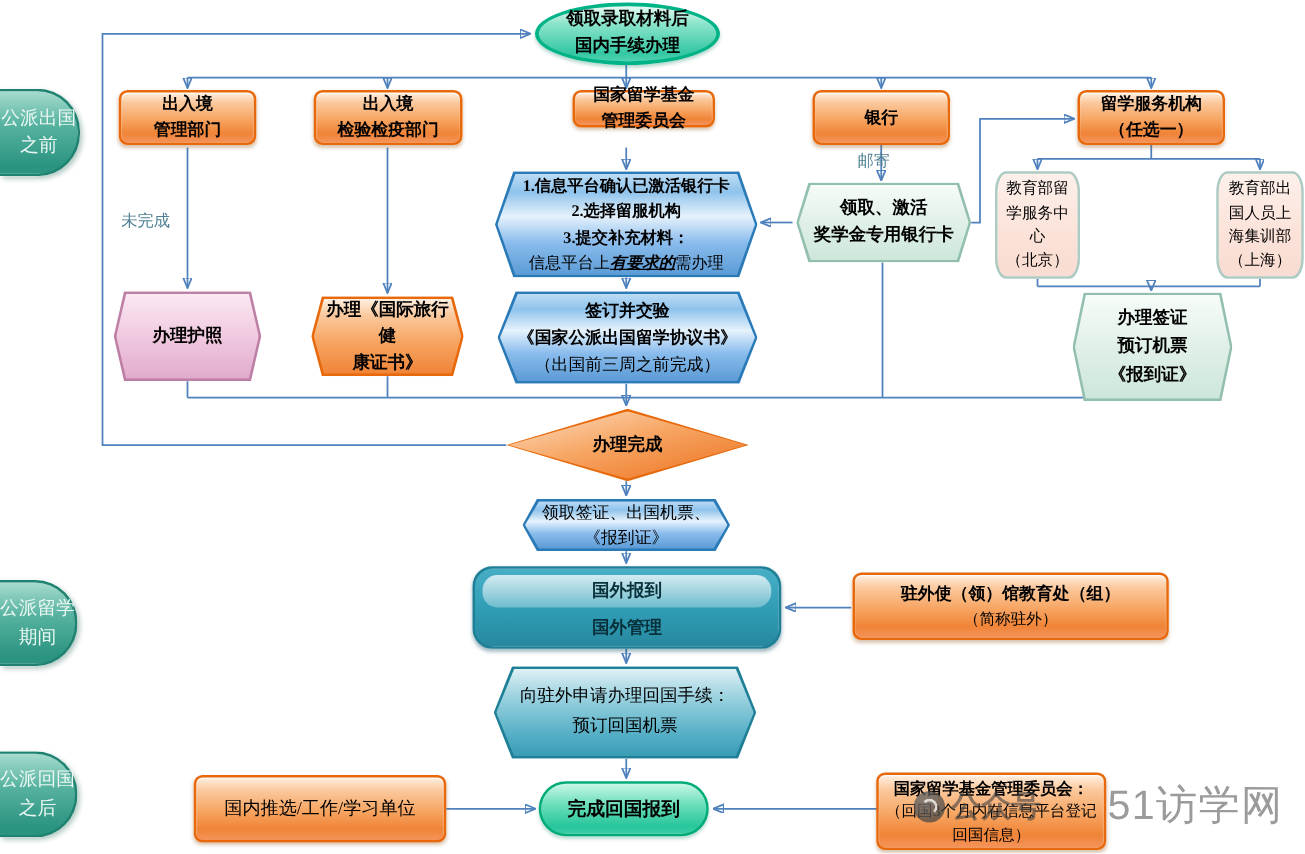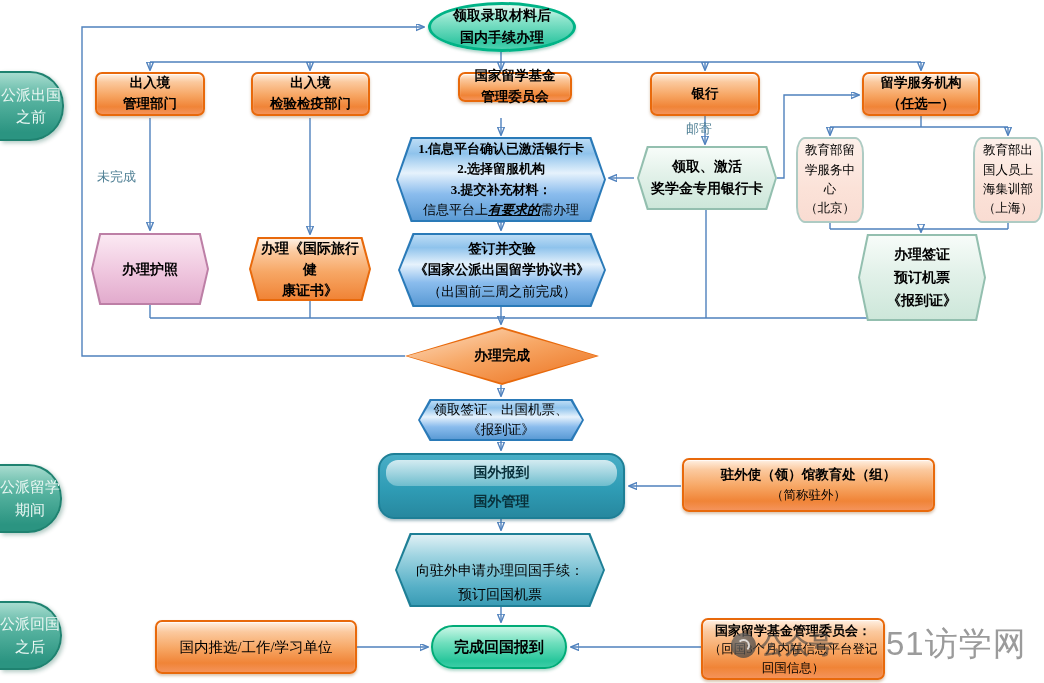--- a/index.html
+++ b/index.html
@@ -64,21 +64,21 @@
   [data-name="platform-steps-box"] .bold-ln{font-weight:700;}
   [data-name="platform-steps-box"] .note-ln{font-weight:400;}
   .emph{font-weight:700;font-style:italic;text-decoration:underline;}
   [data-name="bank-card-step"]{font-weight:700;line-height:1.6;}
   [data-name="passport-step"],[data-name="health-cert-step"]{font-weight:700;line-height:1.5;padding:0 6px;}
   [data-name="agreement-step"]{font-size:13.5px;font-weight:700;line-height:1.6;align-items:center;}
   [data-name="agreement-step"] .ln:last-child{font-weight:400;}
   [data-name="visa-ticket-step"]{font-weight:700;line-height:1.65;}
   [data-name="complete-check-diamond"]{font-weight:700;}
   [data-name="collect-docs-step"]{font-size:13.5px;font-weight:400;line-height:1.5;}
-  [data-name="return-apply-step"]{font-weight:400;line-height:1.7;justify-content:flex-end;}
+  [data-name="return-apply-step"]{font-weight:400;line-height:1.7;}
   [data-name="embassy-box"] .ln:last-child{font-weight:400;font-size:12.5px;}
   [data-name="domestic-unit-box"]{font-weight:400;font-size:14.5px;}
   [data-name="csc-return-box"]{font-weight:400;font-size:12.5px;line-height:1.5;}
   [data-name="csc-return-box"] .ln:first-child{font-weight:700;font-size:13px;}
 
   .wm-site{position:absolute;left:886px;top:622px;z-index:6;letter-spacing:1px;
       font-family:"Liberation Sans","DejaVu Sans",sans-serif;font-size:33px;color:#9b9b9b;}
   .wm-badge{position:absolute;left:731px;top:629px;z-index:6;display:flex;align-items:center;gap:5px;
       color:rgba(64,64,64,.6);font-family:"Liberation Sans","DejaVu Sans",sans-serif;
       font-size:24px;font-weight:700;}

